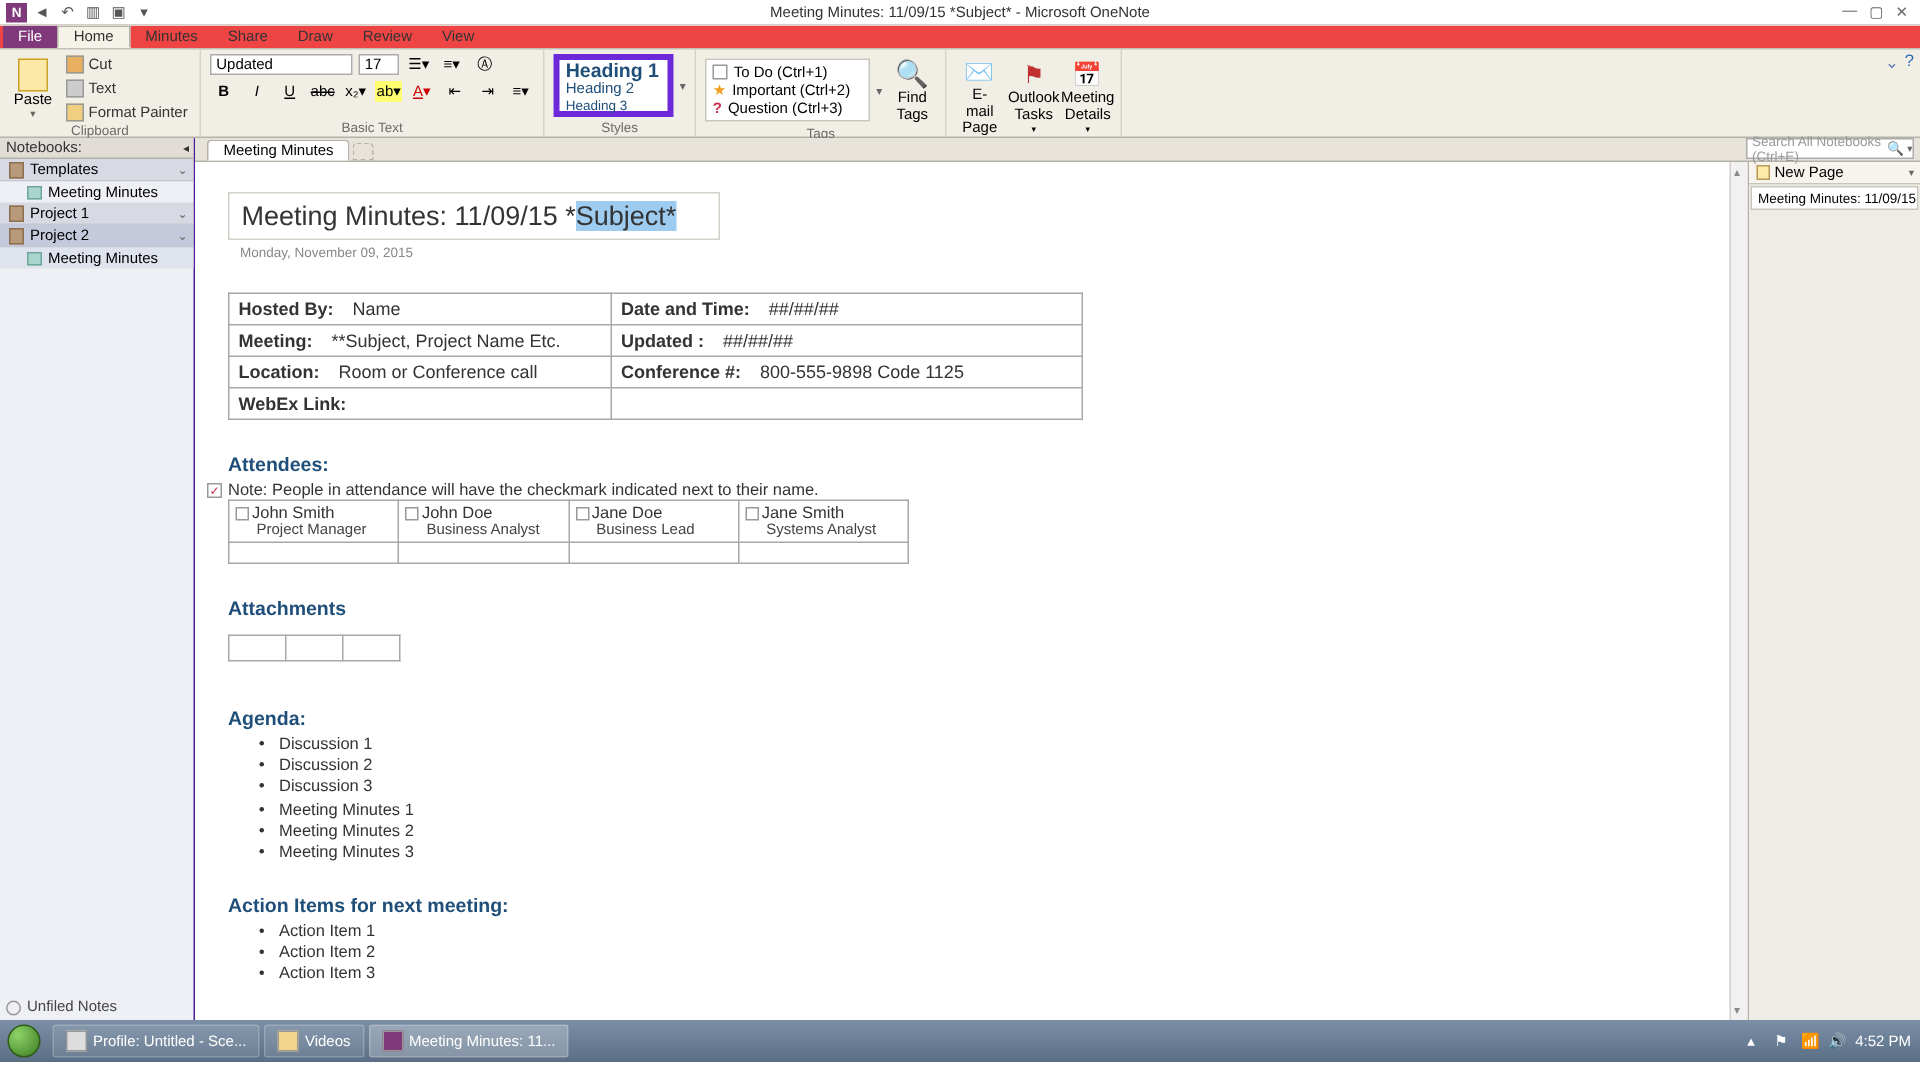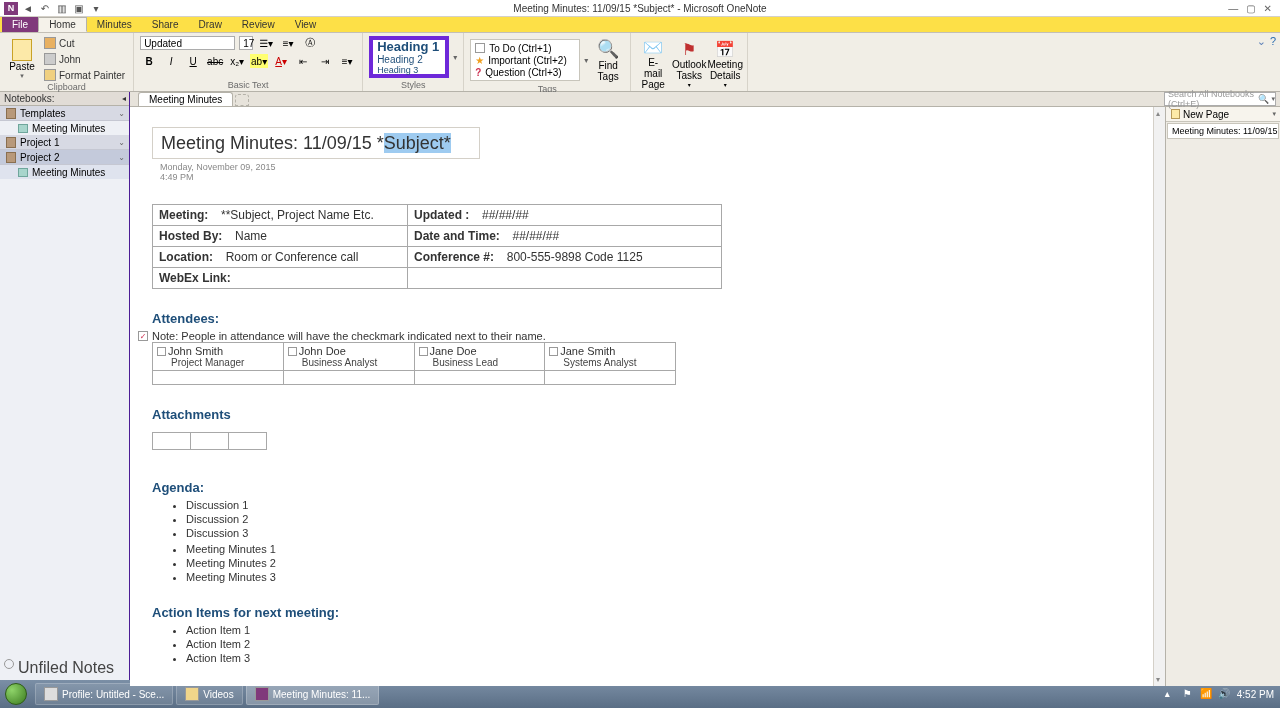--- a/index.html
+++ b/index.html
@@ -5,35 +5,35 @@
 * { box-sizing: border-box; margin: 0; padding: 0; font-family: "Segoe UI", Tahoma, sans-serif; }
 html, body { width: 1280px; height: 720px; overflow: hidden; background: #fff; }
 .titlebar { height: 17px; background: #fff; border-bottom: 1px solid #d4d0c8; display: flex; align-items: center; position: relative; font-size: 10px; }
 .titlebar .qat { display: flex; align-items: center; gap: 3px; padding-left: 4px; }
 .titlebar .qat span { display: inline-flex; width: 14px; height: 13px; align-items: center; justify-content: center; border: 1px solid transparent; color: #555; }
 .titlebar .qat .onenote-icon { background: #80397b; color: #fff; font-weight: bold; font-size: 9px; width: 14px; }
 .titlebar .title { position: absolute; left: 50%; transform: translateX(-50%); font-size: 10px; color: #333; }
 .titlebar .winctl { margin-left: auto; display: flex; gap: 8px; padding-right: 8px; color: #666; }
 .titlebar .winctl span { cursor: pointer; }
 
-.ribbon-tabs { height: 15px; background: #fde047; display: flex; align-items: flex-end; font-size: 10px; color: #333; }
+.ribbon-tabs { height: 15px; background: #ef4444; display: flex; align-items: flex-end; font-size: 10px; color: #333; }
 .ribbon-tabs .file-tab { background: #80397b; color: #fff; padding: 2px 10px; margin-left: 2px; height: 15px; display: flex; align-items: center; }
 .ribbon-tabs .tab { padding: 2px 10px; height: 15px; display: flex; align-items: center; cursor: pointer; }
 .ribbon-tabs .tab.active { border: 1px solid #b5b2a9; border-bottom: 1px solid #f5f2ea; background: #f5f2ea; }
 
 .ribbon { height: 60px; background: #f1eee6; border-top: 1px solid #c3bfb6; border-bottom: 1px solid #b5b2a9; display: flex; font-size: 10px; position: relative; }
 .ribbon-group { border-right: 1px solid #d7d3c9; padding: 3px 6px 0 6px; display: flex; flex-direction: column; height: 100%; }
 .ribbon-group .group-label { text-align: center; font-size: 9px; color: #6b6b6b; margin-top: auto; padding-bottom: 1px; }
 .ribbon-row { display: flex; align-items: center; gap: 4px; }
 .big-btn { display: flex; flex-direction: column; align-items: center; justify-content: center; width: 32px; padding: 2px; cursor: pointer; }
 .big-btn .ico { width: 20px; height: 22px; background: #fce9a8; border: 1px solid #c9a227; }
 .small-btn { display: flex; align-items: center; gap: 3px; height: 14px; padding: 0 2px; cursor: pointer; color: #333; }
 .small-btn .smico { width: 12px; height: 12px; background: #ccc; border: 1px solid #999; }
 .font-combo { width: 95px; height: 14px; border: 1px solid #acacac; background: #fff; font-size: 10px; padding-left: 3px; display: flex; align-items: center; }
-.size-combo { width: 14px; height: 14px; border: 1px solid #acacac; background: #fff; font-size: 10px; padding-left: 3px; display: flex; align-items: center; }
+.size-combo { width: 27px; height: 14px; border: 1px solid #acacac; background: #fff; font-size: 10px; padding-left: 3px; display: flex; align-items: center; }
 .fmt-btn { width: 18px; height: 14px; display: inline-flex; align-items: center; justify-content: center; cursor: pointer; font-size: 10px; }
 .styles-gallery { width: 80px; height: 42px; border: 4px solid #6d28d9; background: #fff; display: flex; flex-direction: column; justify-content: center; padding-left: 4px; }
 .styles-gallery .h1 { color: #1e4e79; font-size: 13px; font-weight: 600; }
 .styles-gallery .h2 { color: #1e4e79; font-size: 10px; }
 .styles-gallery .h3 { color: #1e4e79; font-size: 9px; }
 .tag-item { display: flex; align-items: center; gap: 4px; font-size: 10px; height: 13px; }
 .tag-sq { width: 10px; height: 10px; border: 1px solid #999; }
 .tag-star { color: #f0a020; font-size: 10px; }
 .tag-q { color: #cc3050; font-size: 10px; font-weight: bold; }
 .tags-list { width: 110px; height: 42px; border: 1px solid #c8c5bb; background: #fff; padding: 2px 4px; display: flex; flex-direction: column; justify-content: space-around; }
@@ -42,21 +42,21 @@
 .body-area { display: flex; height: 588px; }
 .notebooks-pane { width: 130px; border-right: 1px solid #4c1d95; background: #eef0f5; display: flex; flex-direction: column; font-size: 10px; position: relative; }
 .notebooks-header { background: #e1dcd6; height: 14px; border-bottom: 1px solid #b5b2a9; display: flex; align-items: center; padding-left: 4px; justify-content: space-between; padding-right: 3px; color: #333; }
 .nb-section { display: flex; align-items: center; height: 15px; padding-left: 6px; gap: 4px; cursor: pointer; background: #d7d9e3; border-bottom: 1px solid #c5c7d2; }
 .nb-section.sel { background: #c4cadb; }
 .nb-section .book-ico { width: 10px; height: 11px; background: #b8997a; border: 1px solid #8a6f50; }
 .nb-section .exp { margin-left: auto; margin-right: 4px; color: #666; font-size: 8px; }
 .nb-subitem { display: flex; align-items: center; height: 14px; padding-left: 18px; gap: 4px; cursor: pointer; background: #eef0f5; }
 .nb-subitem .sec-ico { width: 10px; height: 9px; background: #a8d5cc; border: 1px solid #6fa69c; }
 .nb-subitem.sel { background: #dfe3ee; }
-.unfiled { position: absolute; bottom: 3px; left: 4px; display: flex; gap: 4px; font-size: 16px; color: #444; }
+.unfiled { position: absolute; bottom: 3px; left: 4px; display: flex; align-items: center; gap: 4px; font-size: 10px; color: #444; }
 .unfiled .uf-ico { width: 10px; height: 10px; border: 1px solid #999; border-radius: 50%; }
 
 .content-col { flex: 1; display: flex; flex-direction: column; }
 .section-tabs { height: 16px; background: #e7e3db; border-bottom: 1px solid #b5b2a9; display: flex; align-items: flex-end; padding-left: 8px; position: relative; }
 .section-tab { background: #fff; border: 1px solid #b5b2a9; border-bottom: none; padding: 1px 10px; font-size: 10px; border-radius: 3px 3px 0 0; margin-right: 2px; }
 .section-add { width: 14px; height: 12px; border: 1px dashed #b5b2a9; border-radius: 3px 3px 0 0; }
 .search-box { position: absolute; right: 4px; top: 0px; width: 112px; height: 14px; border: 1px solid #acacac; background: #fff; font-size: 9px; color: #999; display: flex; align-items: center; padding-left: 3px; }
 .search-box .mag { margin-left: auto; margin-right: 2px; color: #777; }
 
 .editor-row { flex: 1; display: flex; }
@@ -76,21 +76,21 @@
 .page-time { font-size: 9px; color: #888; margin-left: 8px; }
 
 .info-table { border-collapse: collapse; margin-top: 22px; width: 570px; }
 .info-table td { border: 1px solid #a8a8a8; padding: 3px 6px; font-size: 12px; }
 .info-table td .lbl { font-weight: bold; margin-right: 6px; }
 
 .sect-head { font-weight: bold; color: #1e4e79; font-size: 13px; margin-top: 22px; }
 .note-line { font-size: 11px; color: #333; margin-top: 4px; display: flex; align-items: center; gap: 4px; }
 .note-line .chk { width: 10px; height: 10px; border: 1px solid #999; display: inline-flex; align-items: center; justify-content: center; color: #cc3050; font-size: 8px; }
 
-.attendees-table { border-collapse: collapse; width: 524px; }
+.attendees-table { border-collapse: collapse; width: 454px; }
 .attendees-table td { border: 1px solid #a8a8a8; padding: 2px 4px; width: 112px; height: 14px; font-size: 11px; vertical-align: top; }
 .att-name { display: flex; align-items: center; gap: 2px; }
 .att-name .cb { width: 9px; height: 9px; border: 1px solid #999; }
 .att-role { font-size: 10px; color: #444; padding-left: 14px; }
 
 .attach-table { border-collapse: collapse; margin-top: 10px; }
 .attach-table td { border: 1px solid #a8a8a8; width: 38px; height: 17px; }
 
 .bul-list { list-style: disc; margin-left: 34px; margin-top: 4px; font-size: 11px; }
 .bul-list li { margin-bottom: 2px; }
@@ -148,21 +148,21 @@
         <span>Paste</span>
         <span style="font-size:7px;color:#666;">▾</span>
       </div>
       <div style="display:flex;flex-direction:column;gap:2px;">
         <div class="small-btn">
             <span class="smico" style="background:#e8b060;"></span>
             <span>Cut</span>
           </div>
         <div class="small-btn">
             <span class="smico"></span>
-            <span>John</span>
+            <span>Text</span>
           </div>
         <div class="small-btn">
             <span class="smico" style="background:#f0d080;"></span>
             <span>Format Painter</span>
           </div>
       </div>
     </div>
     <div class="group-label">Clipboard</div>
   </div>
 
@@ -305,31 +305,30 @@
 
     <div class="editor-row">
 
       <div class="canvas">
         <div class="page-title-box">
           <span class="page-title-text">
             <span>Meeting Minutes: 11/09/15 *</span><span class="sel">Subject*</span>
           </span>
         </div>
         <div class="page-date">Monday, November  09, 2015</div>
-        <div class="page-time">4:49 PM</div>
 
         <table class="info-table">
           <tbody>
               <tr>
+            <td><span class="lbl">Hosted By:</span>&nbsp;&nbsp;<span>Name</span></td>
+            <td><span class="lbl">Date and Time:</span>&nbsp;&nbsp;<span>##/##/##</span></td>
+          </tr>
+          <tr>
             <td style="width:255px;"><span class="lbl">Meeting:</span>&nbsp;&nbsp;<span>**Subject, Project Name Etc.</span></td>
             <td><span class="lbl">Updated :</span>&nbsp;&nbsp;<span>##/##/##</span></td>
-          </tr>
-          <tr>
-            <td><span class="lbl">Hosted By:</span>&nbsp;&nbsp;<span>Name</span></td>
-            <td><span class="lbl">Date and Time:</span>&nbsp;&nbsp;<span>##/##/##</span></td>
           </tr>
           <tr>
             <td><span class="lbl">Location:</span>&nbsp;&nbsp;<span>Room or Conference call</span></td>
             <td><span class="lbl">Conference #:</span>&nbsp;&nbsp;<span>800-555-9898  Code 1125</span></td>
           </tr>
           <tr>
             <td><span class="lbl">WebEx Link:</span></td>
             <td></td>
           </tr>
         </tbody>

